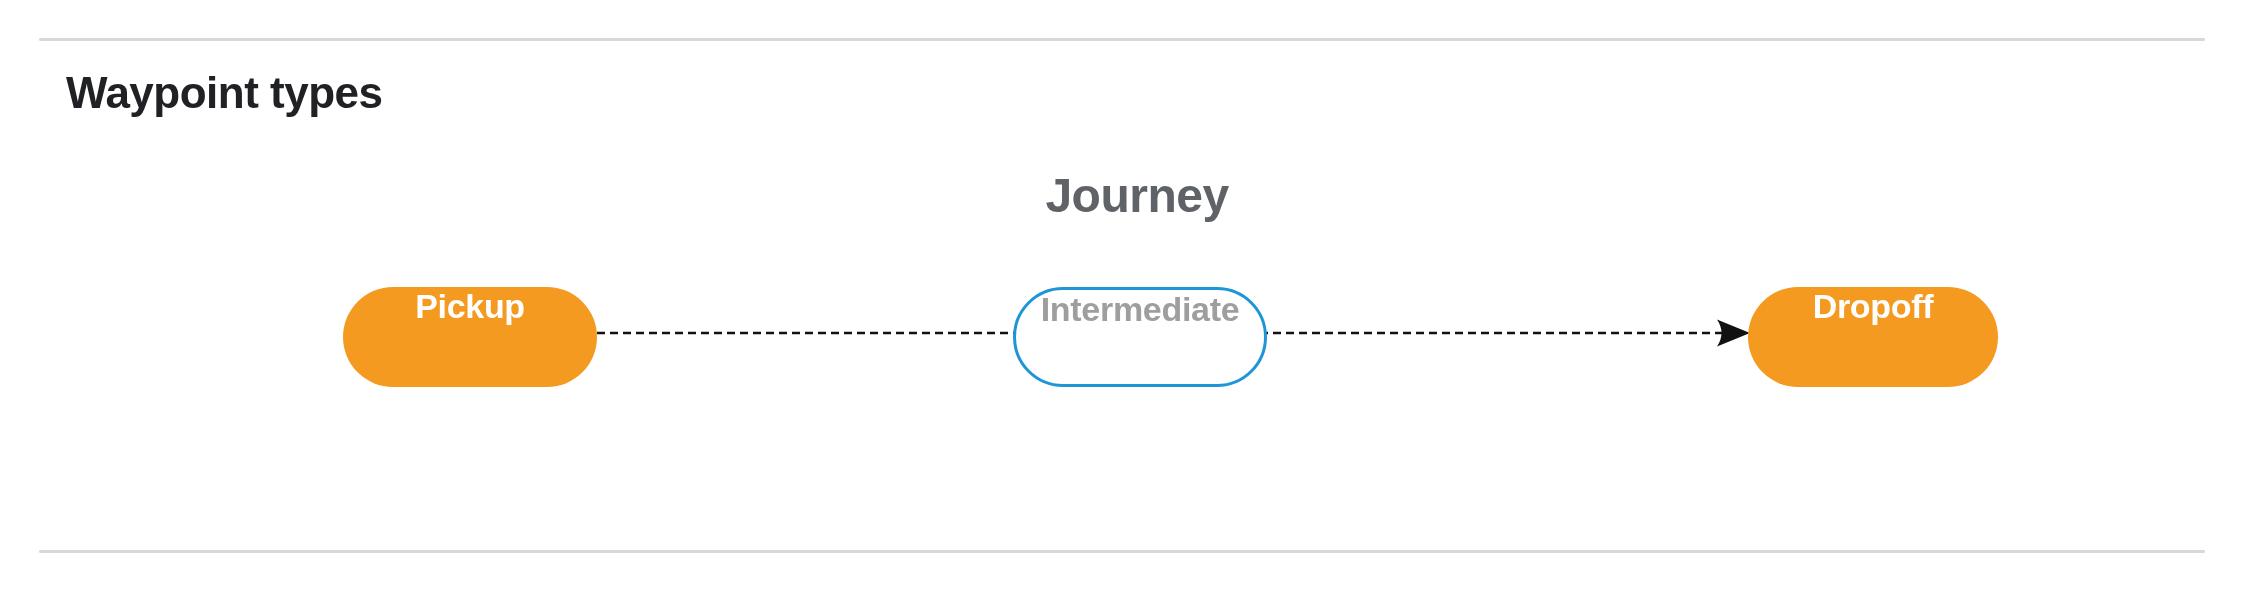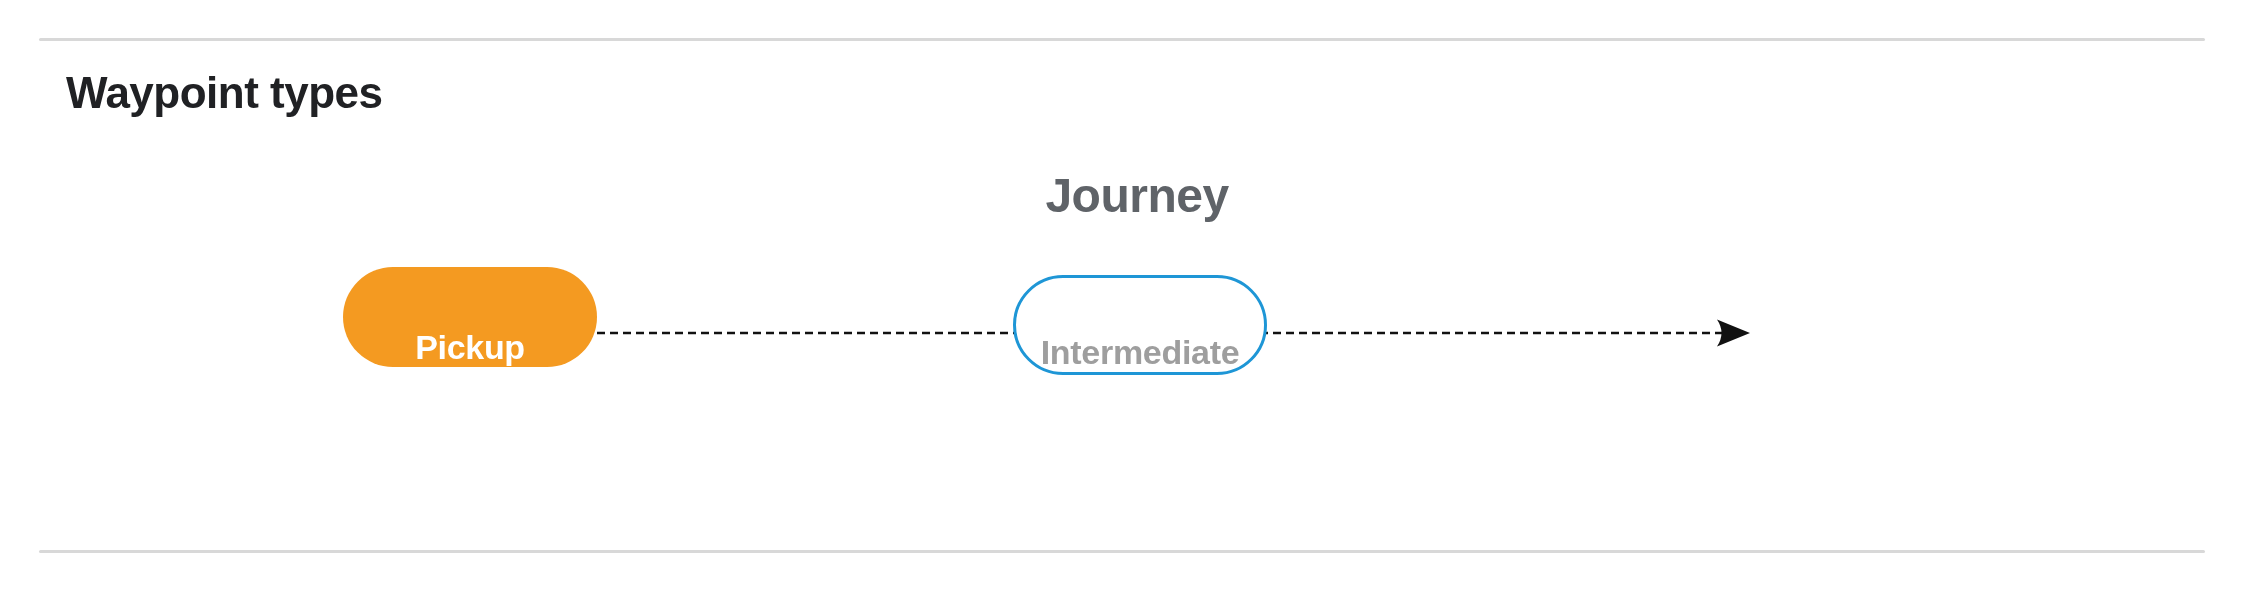--- a/index.html
+++ b/index.html
@@ -29,32 +29,32 @@
   }
   .journey-label{
     position:absolute;left:1137px;top:168px;transform:translateX(-50%);
     font-size:48px;font-weight:bold;letter-spacing:-0.5px;
     color:var(--journey-label);
   }
   .connector-svg{position:absolute;left:0;top:0;width:2245px;height:592px;z-index:1;}
   .connector-svg line{stroke:var(--connector);stroke-width:2.5;}
   .connector-svg .arrowhead{fill:var(--connector);}
   .node{
-    position:absolute;top:267px;height:100px;width:254px;z-index:2;
-    display:flex;align-items:flex-end;justify-content:center;
+    position:absolute;top:287px;height:100px;width:254px;z-index:2;
+    display:flex;align-items:flex-start;justify-content:center;
     border-radius:50px;
     font-size:34px;font-weight:bold;letter-spacing:-0.3px;
   }
   .node.filled{background:var(--node-fill);color:var(--node-fill-text);}
   .node.outlined{
     background:#ffffff;border:3px solid var(--outlined-border);
     color:var(--outlined-text);
   }
   .node.pickup{left:343px;}
-  .node.intermediate{left:1013px;margin-top:8px;}
+  .node.intermediate{left:1013px;}
   .node.dropoff{left:1748px;width:250px;}
 </style>
 </head>
 <body>
 
 <div class="canvas">
 
   <div class="rule top"></div>
 
   <h2 class="page-title">Waypoint types</h2>
@@ -67,16 +67,19 @@
   </svg>
 
   <div class="node filled pickup">
     <span>Pickup</span>
   </div>
 
   <div class="node outlined intermediate">
     <span>Intermediate</span>
   </div>
 
+  <div class="node filled dropoff">
+    <span>Dropoff</span>
+  </div>
 
   <div class="rule bottom"></div>
 
 </div>
 
 </body></html>

